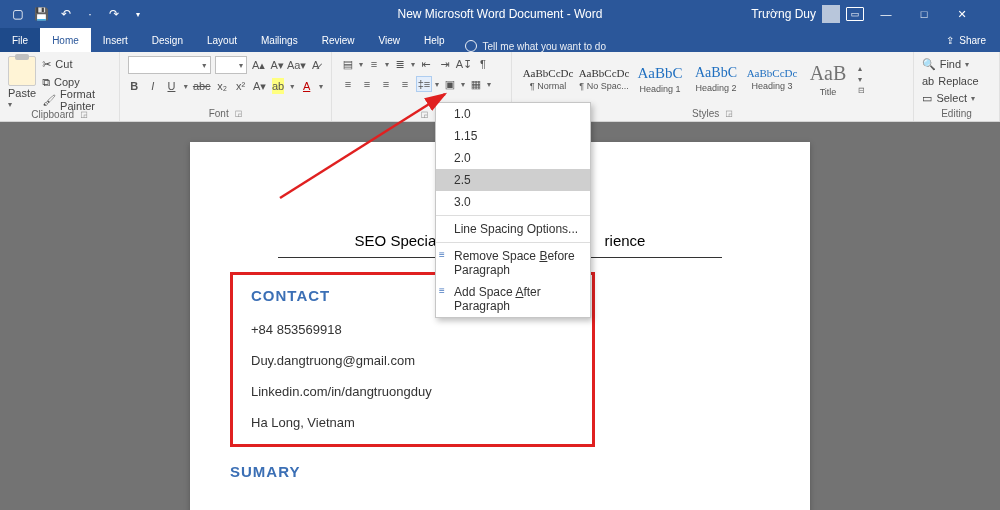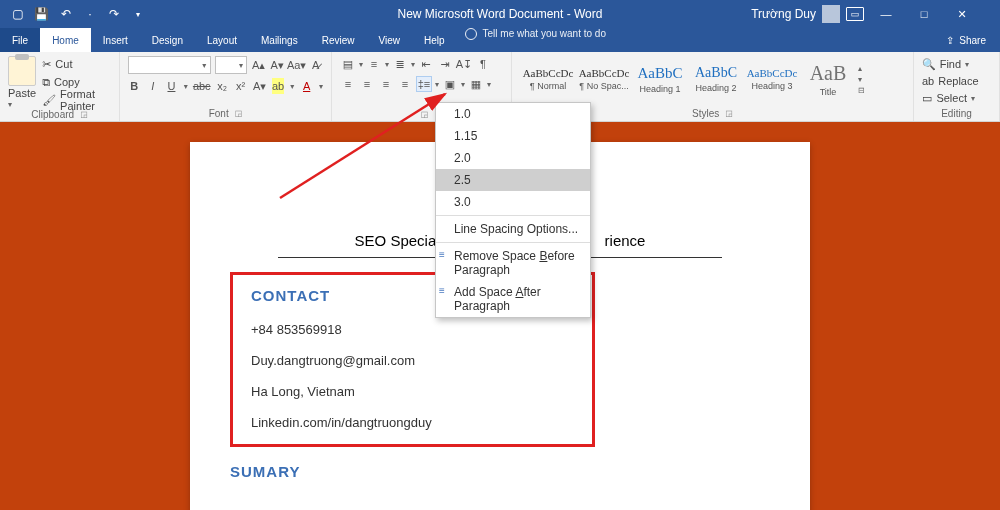--- a/index.html
+++ b/index.html
@@ -14,21 +14,21 @@
 .titlebar .user { display:flex; align-items:center; gap:6px; }
 .avatar { width:18px; height:18px; background:#b8c6db; }
 .winbtn { width:32px; height:28px; display:flex; align-items:center; justify-content:center; font-size:11px; }
 .ribbon-opt { width:18px; height:14px; border:1px solid #fff; border-radius:1px; display:flex; align-items:center; justify-content:center; font-size:9px; }
 
 
 .tabstrip { height:24px; background:#2b579a; display:flex; align-items:stretch; color:#fff; font-size:10px; }
 .tabstrip .tab { padding:0 12px; display:flex; align-items:center; cursor:default; }
 .tabstrip .tab.active { background:#fff; color:#2b579a; }
 .tabstrip .file { background:#1e4a8a; }
-.tabstrip .tellme { display:flex; align-items:flex-start; margin-left:8px; gap:6px; opacity:.9; }
+.tabstrip .tellme { display:flex; align-items:flex-end; margin-left:8px; gap:6px; opacity:.9; }
 .tabstrip .share { margin-left:auto; padding:0 14px; display:flex; align-items:center; gap:5px; }
 .bulb { width:12px; height:12px; border:1px solid #fff; border-radius:50%; position:relative; }
 
 
 .ribbon { height:70px; background:#f3f3f3; border-bottom:1px solid #d4d4d4; display:flex; position:relative; }
 .group { border-right:1px solid #e1e1e1; padding:4px 8px 2px 8px; display:flex; flex-direction:column; justify-content:space-between; }
 .group-label { font-size:10px; color:#666; text-align:center; display:flex; justify-content:center; align-items:center; gap:6px; }
 .dlauncher { font-size:8px; color:#888; }
 .row { display:flex; align-items:center; gap:4px; }
 .ico { width:16px; height:16px; display:flex; align-items:center; justify-content:center; font-size:11px; color:#555; }
@@ -37,21 +37,21 @@
 .style-sample { font-family:"Times New Roman",serif; }
 .style-name { font-size:9px; color:#555; }
 .font-name { width:90px; height:18px; border:1px solid #c0c0c0; background:#fff; font-size:11px; padding:0 4px; display:flex; align-items:center; justify-content:space-between; }
 .font-size { width:34px; height:18px; border:1px solid #c0c0c0; background:#fff; font-size:11px; padding:0 3px; display:flex; align-items:center; justify-content:space-between; }
 .caret { font-size:8px; color:#666; }
 .paste-ico { width:28px; height:30px; border:1px solid #ccc; border-radius:2px; background:#fff4d6; position:relative; }
 .paste-ico::before { content:""; position:absolute; top:-3px; left:6px; width:14px; height:6px; background:#c0c0c0; border-radius:2px; }
 .editing-item { display:flex; align-items:center; gap:4px; font-size:11px; color:#444; height:16px; }
 
 
-.workspace { position:absolute; top:122px; left:0; right:0; bottom:0; background:#c2410c; overflow:hidden; }
+.workspace { position:absolute; top:122px; left:0; right:0; bottom:0; background:#737373; overflow:hidden; }
 .page { position:absolute; left:50%; transform:translateX(-50%); top:20px; width:620px; background:#fff; box-shadow:0 2px 6px rgba(0,0,0,.25); padding:60px 40px 40px 40px; min-height:600px; }
 .doc-title { color:#3b6fb5; font-weight:bold; font-size:22px; text-align:center; }
 .doc-sub { font-size:15px; text-align:center; margin-top:4px; }
 .hr { height:1px; background:#333; margin:8px 48px 0 48px; }
 .section-h { color:#3b6fb5; font-weight:bold; font-size:15px; letter-spacing:1px; }
 .contact-box { border:3px solid #e02020; padding:12px 18px 14px 18px; width:365px; margin-top:14px; }
 .contact-box p { font-size:13px; margin-top:16px; color:#333; }
 .contact-box p:first-of-type { margin-top:18px; }
 .summary { margin-top:16px; }
 
@@ -280,22 +280,22 @@
       <span>SEO Specia</span>
       <span style="display:inline-block;width:160px"></span>
       <span>rience</span>
     </div>
     <div class="hr"></div>
 
     <div class="contact-box">
       <div class="section-h">CONTACT</div>
       <p>+84 853569918</p>
       <p>Duy.dangtruong@gmail.com</p>
+      <p>Linkedin.com/in/dangtruongduy</p>
       <p>Ha Long, Vietnam</p>
-      <p>Linkedin.com/in/dangtruongduy</p>
     </div>
 
     <div class="section-h summary">SUMARY</div>
   </div>
 </div>
 
 <div class="dropdown">
   <div id="ls-opts">
       <div class="opt">1.0</div>
       <div class="opt">1.15</div>

